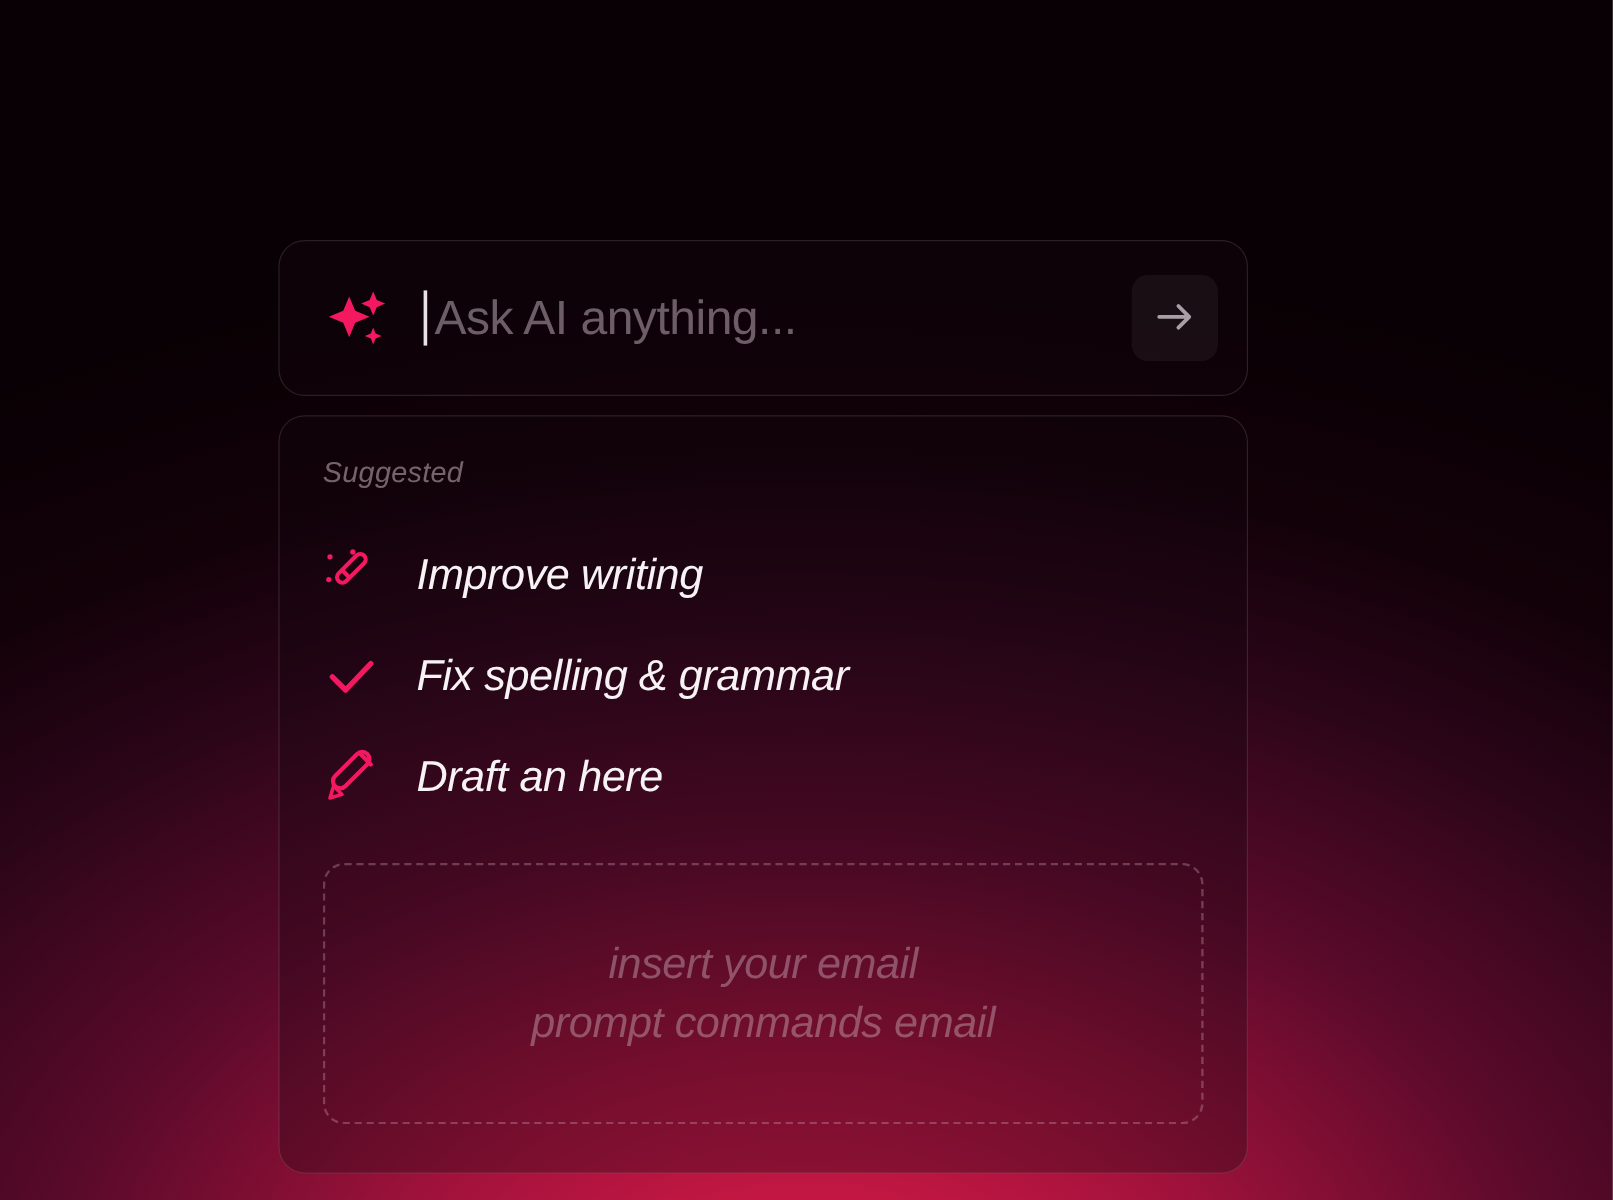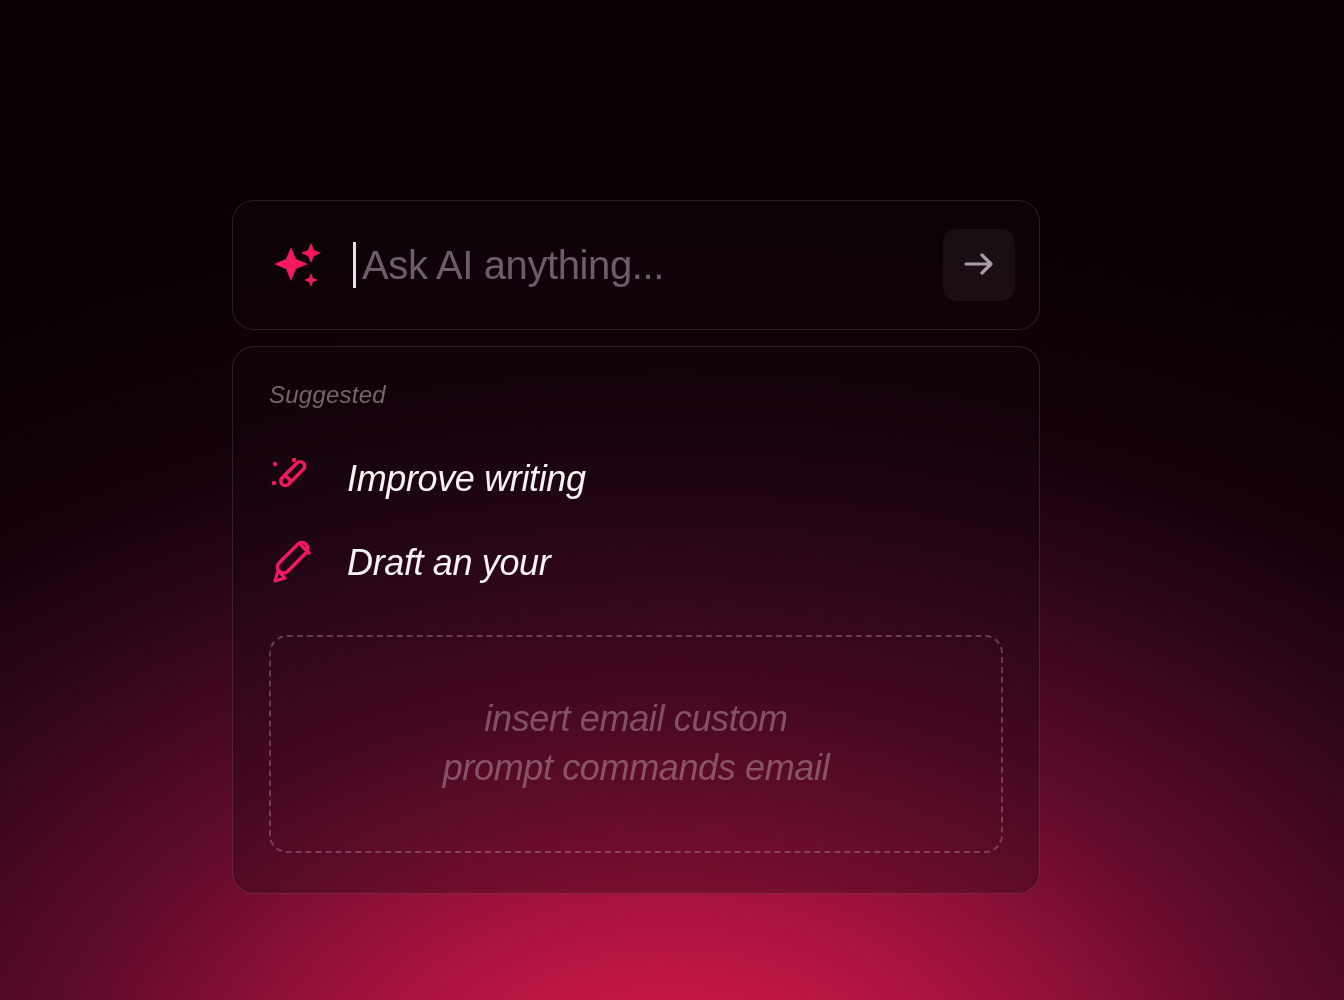--- a/index.html
+++ b/index.html
@@ -166,33 +166,41 @@
           <rect x="10" y="26" width="30" height="9" rx="4.5" transform="rotate(-45 10 26)" stroke="#f31860" stroke-width="3.5" fill="none"></rect>
           <line x1="16" y1="20" x2="23" y2="27" stroke="#f31860" stroke-width="3.5"></line>
           <circle cx="6" cy="9" r="2.2" fill="#f31860"></circle>
           <circle cx="25" cy="5" r="2.2" fill="#f31860"></circle>
           <circle cx="5" cy="28" r="2.2" fill="#f31860"></circle>
         </svg>
       </span>
       <span class="suggest-label">Improve writing</span>
     </div>
 
+    <div class="suggest-item">
+      <span class="suggest-icon">
+        <svg width="48" height="48" viewBox="0 0 48 48" fill="none">
+          <path d="M8 25 L19 36 L40 14" stroke="#f31860" stroke-width="4.5" stroke-linecap="round" stroke-linejoin="round" fill="none"></path>
+        </svg>
+      </span>
+      <span class="suggest-label">Fix spelling &amp; grammar</span>
+    </div>
 
     <div class="suggest-item">
       <span class="suggest-icon">
         <svg width="48" height="48" viewBox="0 0 48 48" fill="none">
           <rect x="6" y="28" width="38" height="12" rx="6" transform="rotate(-45 6 28)" stroke="#f31860" stroke-width="3.5" fill="none"></rect>
           <line x1="31" y1="5" x2="40" y2="14" stroke="#f31860" stroke-width="3.5" stroke-linecap="round"></line>
           <path d="M6 42 L9 32 L16 39 Z" stroke="#f31860" stroke-width="3" fill="none" stroke-linejoin="round"></path>
         </svg>
       </span>
-      <span class="suggest-label">Draft an your</span>
+      <span class="suggest-label">Draft an here</span>
     </div>
 
     <div class="custom-dropzone">
       <div class="custom-dropzone-text">
-        <span>insert email custom</span><br>
+        <span>insert your email</span><br>
         <span>prompt commands email</span>
       </div>
     </div>
   </div>
 
 </div>
 
 </body></html>

